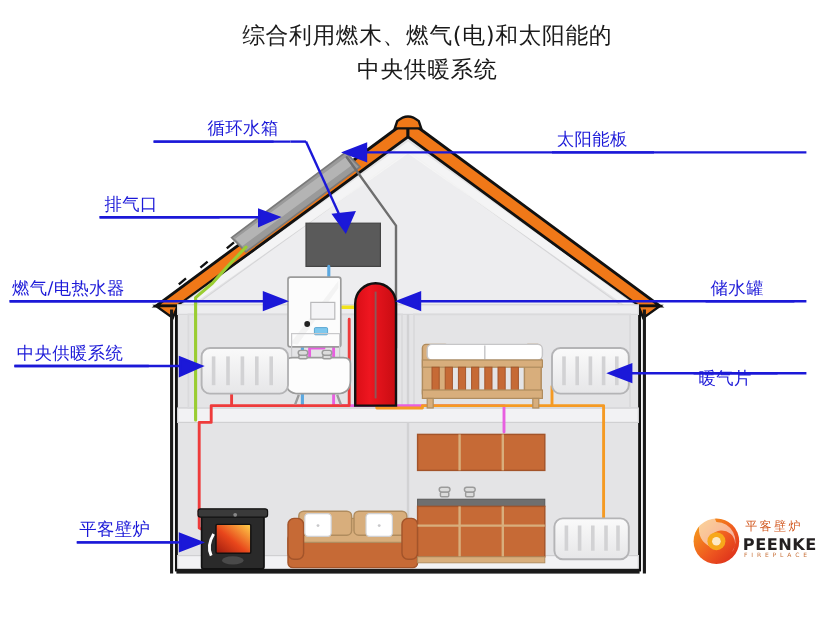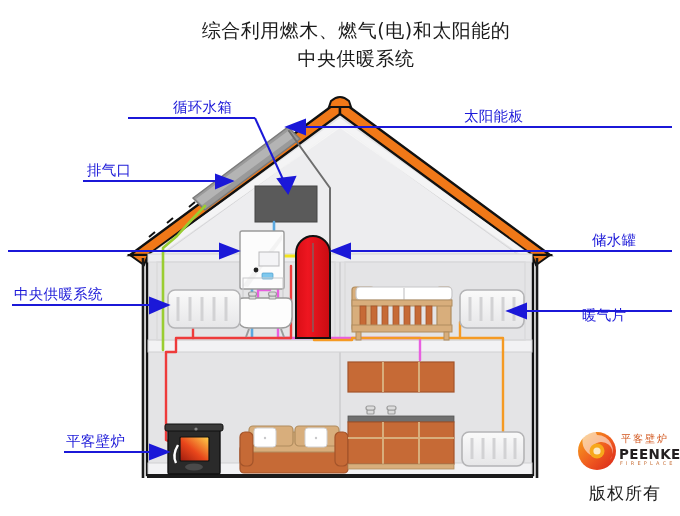--- a/index.html
+++ b/index.html
@@ -319,31 +319,31 @@
       <path d="M19,3 a16,16 0 0 1 13,25 a11,11 0 0 0 -17,-14 a6,6 0 1 1 4,11 a16,16 0 0 1 -4,-31 z" fill="#ffffff" opacity="0.55"></path>
       <circle cx="19" cy="19" r="7.5" fill="#f7a81b"></circle>
       <circle cx="19" cy="19" r="3.6" fill="#ffffff" opacity="0.75"></circle>
     </g>
   </svg>
 
   <div class="label" style="left:136px;top:98px;margin-left:37px;">循环水箱</div>
 
   <div class="label" style="left:87px;top:161px;">排气口</div>
 
+  <div class="label" style="left:10px;top:231px;">燃气/电热水器</div>
 
   <div class="label" style="left:14px;top:285px;">中央供暖系统</div>
 
   <div class="label" style="left:66px;top:432px;">平客壁炉</div>
 
   <div class="label" style="left:464px;top:107px;text-align:center;">太阳能板</div>
 
   <div class="label" style="left:592px;top:231px;">储水罐</div>
 
   <div class="label" style="left:582px;top:306px;">暖气片</div>
 
   <div class="logo-wrap">
     <div class="logo-cn">平客壁炉</div>
     <div class="logo-en">PEENKER</div>
     <div class="logo-sub">FIREPLACE</div>
   </div>
-  <div class="copyright">版权所有</div>
 
 </div>
 
 </body></html>

